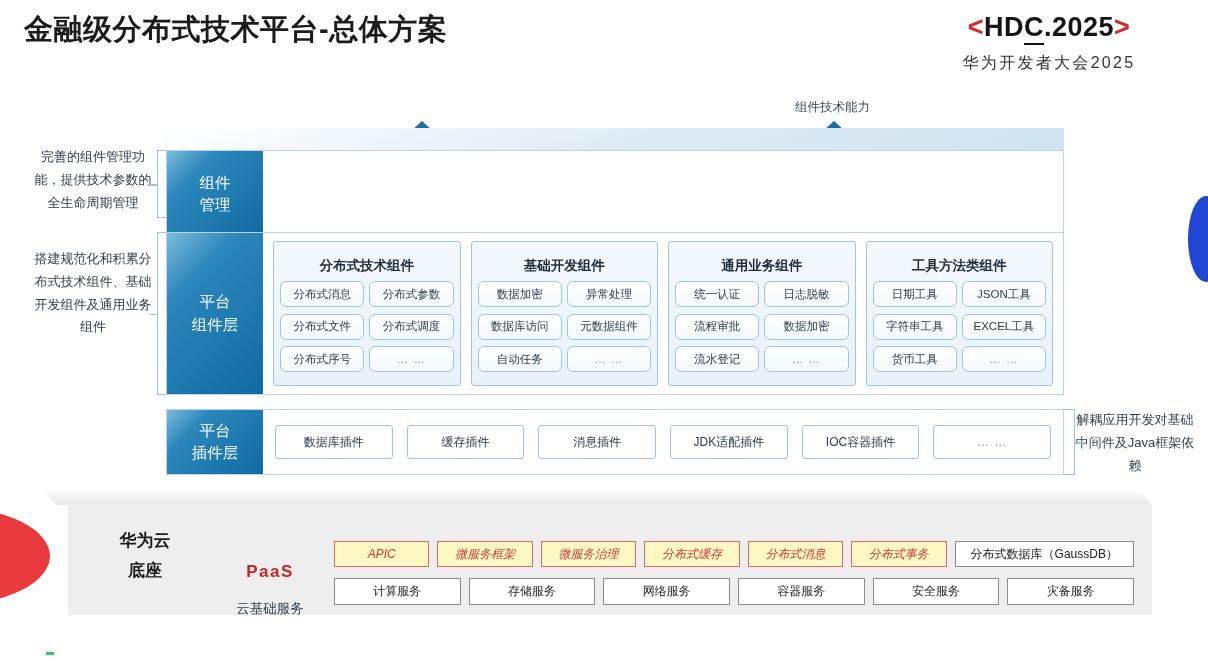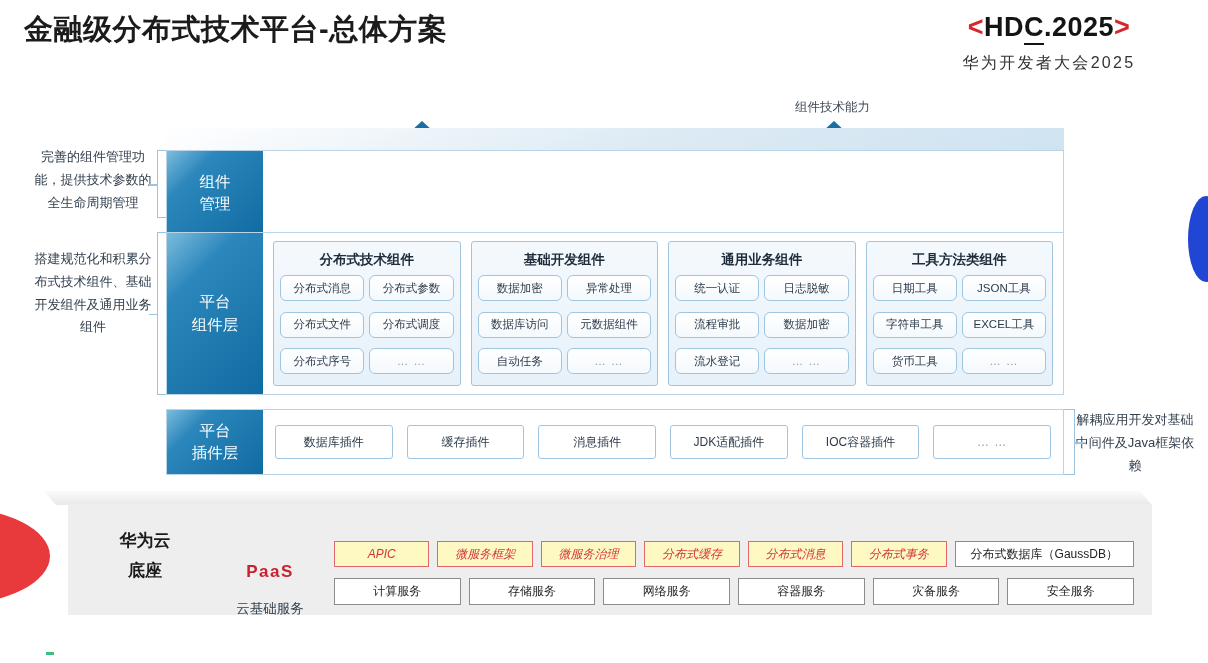--- a/index.html
+++ b/index.html
@@ -64,31 +64,31 @@
 
   .chip{
     border:1px solid #9ec6e2;border-radius:5px;background:#ffffff;
     display:flex;align-items:center;justify-content:center;
     font-size:12px;color:#2c3b4a;box-sizing:border-box;
     white-space:nowrap;
   }
   .chip.dots{color:#8d9aa6;letter-spacing:1px;}
 
   
-  #row-mgmt{left:166px;top:150px;width:898px;height:88px;font-family:Liberation Mono, monospace;}
+  #row-mgmt{left:166px;top:150px;width:898px;height:88px;}
   #row-mgmt .layer-body{padding:0 10px;gap:9px;justify-content:space-between;}
   #row-mgmt .chip{height:30px;flex:1 1 0;}
 
   
   #row-comp{left:166px;top:232px;width:898px;height:163px;}
   #row-comp .layer-body{padding:8px 10px;gap:10px;align-items:stretch;}
   .group{
     flex:1 1 0;border:1px solid #9fc5e0;border-radius:3px;
     background:linear-gradient(180deg,#f4f9fd 0%,#e7f1fa 100%);
-    display:flex;flex-direction:column;padding:5px 6px;box-sizing:border-box;
+    display:flex;flex-direction:column;padding:11px 6px;box-sizing:border-box;
   }
   .group-title{
     text-align:center;font-size:13.5px;font-weight:bold;color:#1f2c3a;
     padding:4px 0 6px 0;
   }
   .group-grid{flex:1;display:grid;grid-template-columns:1fr 1fr;gap:5px;}
   .group-grid .chip{height:26px;border-radius:6px;font-size:11.5px;
     background:linear-gradient(180deg,#ffffff 0%,#f4f9fd 100%);}
 
   
@@ -283,17 +283,17 @@
       <div class="bchip red">分布式事务</div>
       <div class="bchip gray" style="flex:1.9 1 0;">分布式数据库（GaussDB）</div>
     </div>
 
     <div class="base-row" id="cloud-row">
       <div class="base-rowlabel" id="cloud-label">云基础服务</div>
       <div class="bchip gray">计算服务</div>
       <div class="bchip gray">存储服务</div>
       <div class="bchip gray">网络服务</div>
       <div class="bchip gray">容器服务</div>
+      <div class="bchip gray">安全服务</div>
       <div class="bchip gray">灾备服务</div>
-      <div class="bchip gray">安全服务</div>
     </div>
   </div>
 </div>
 
 </body></html>

